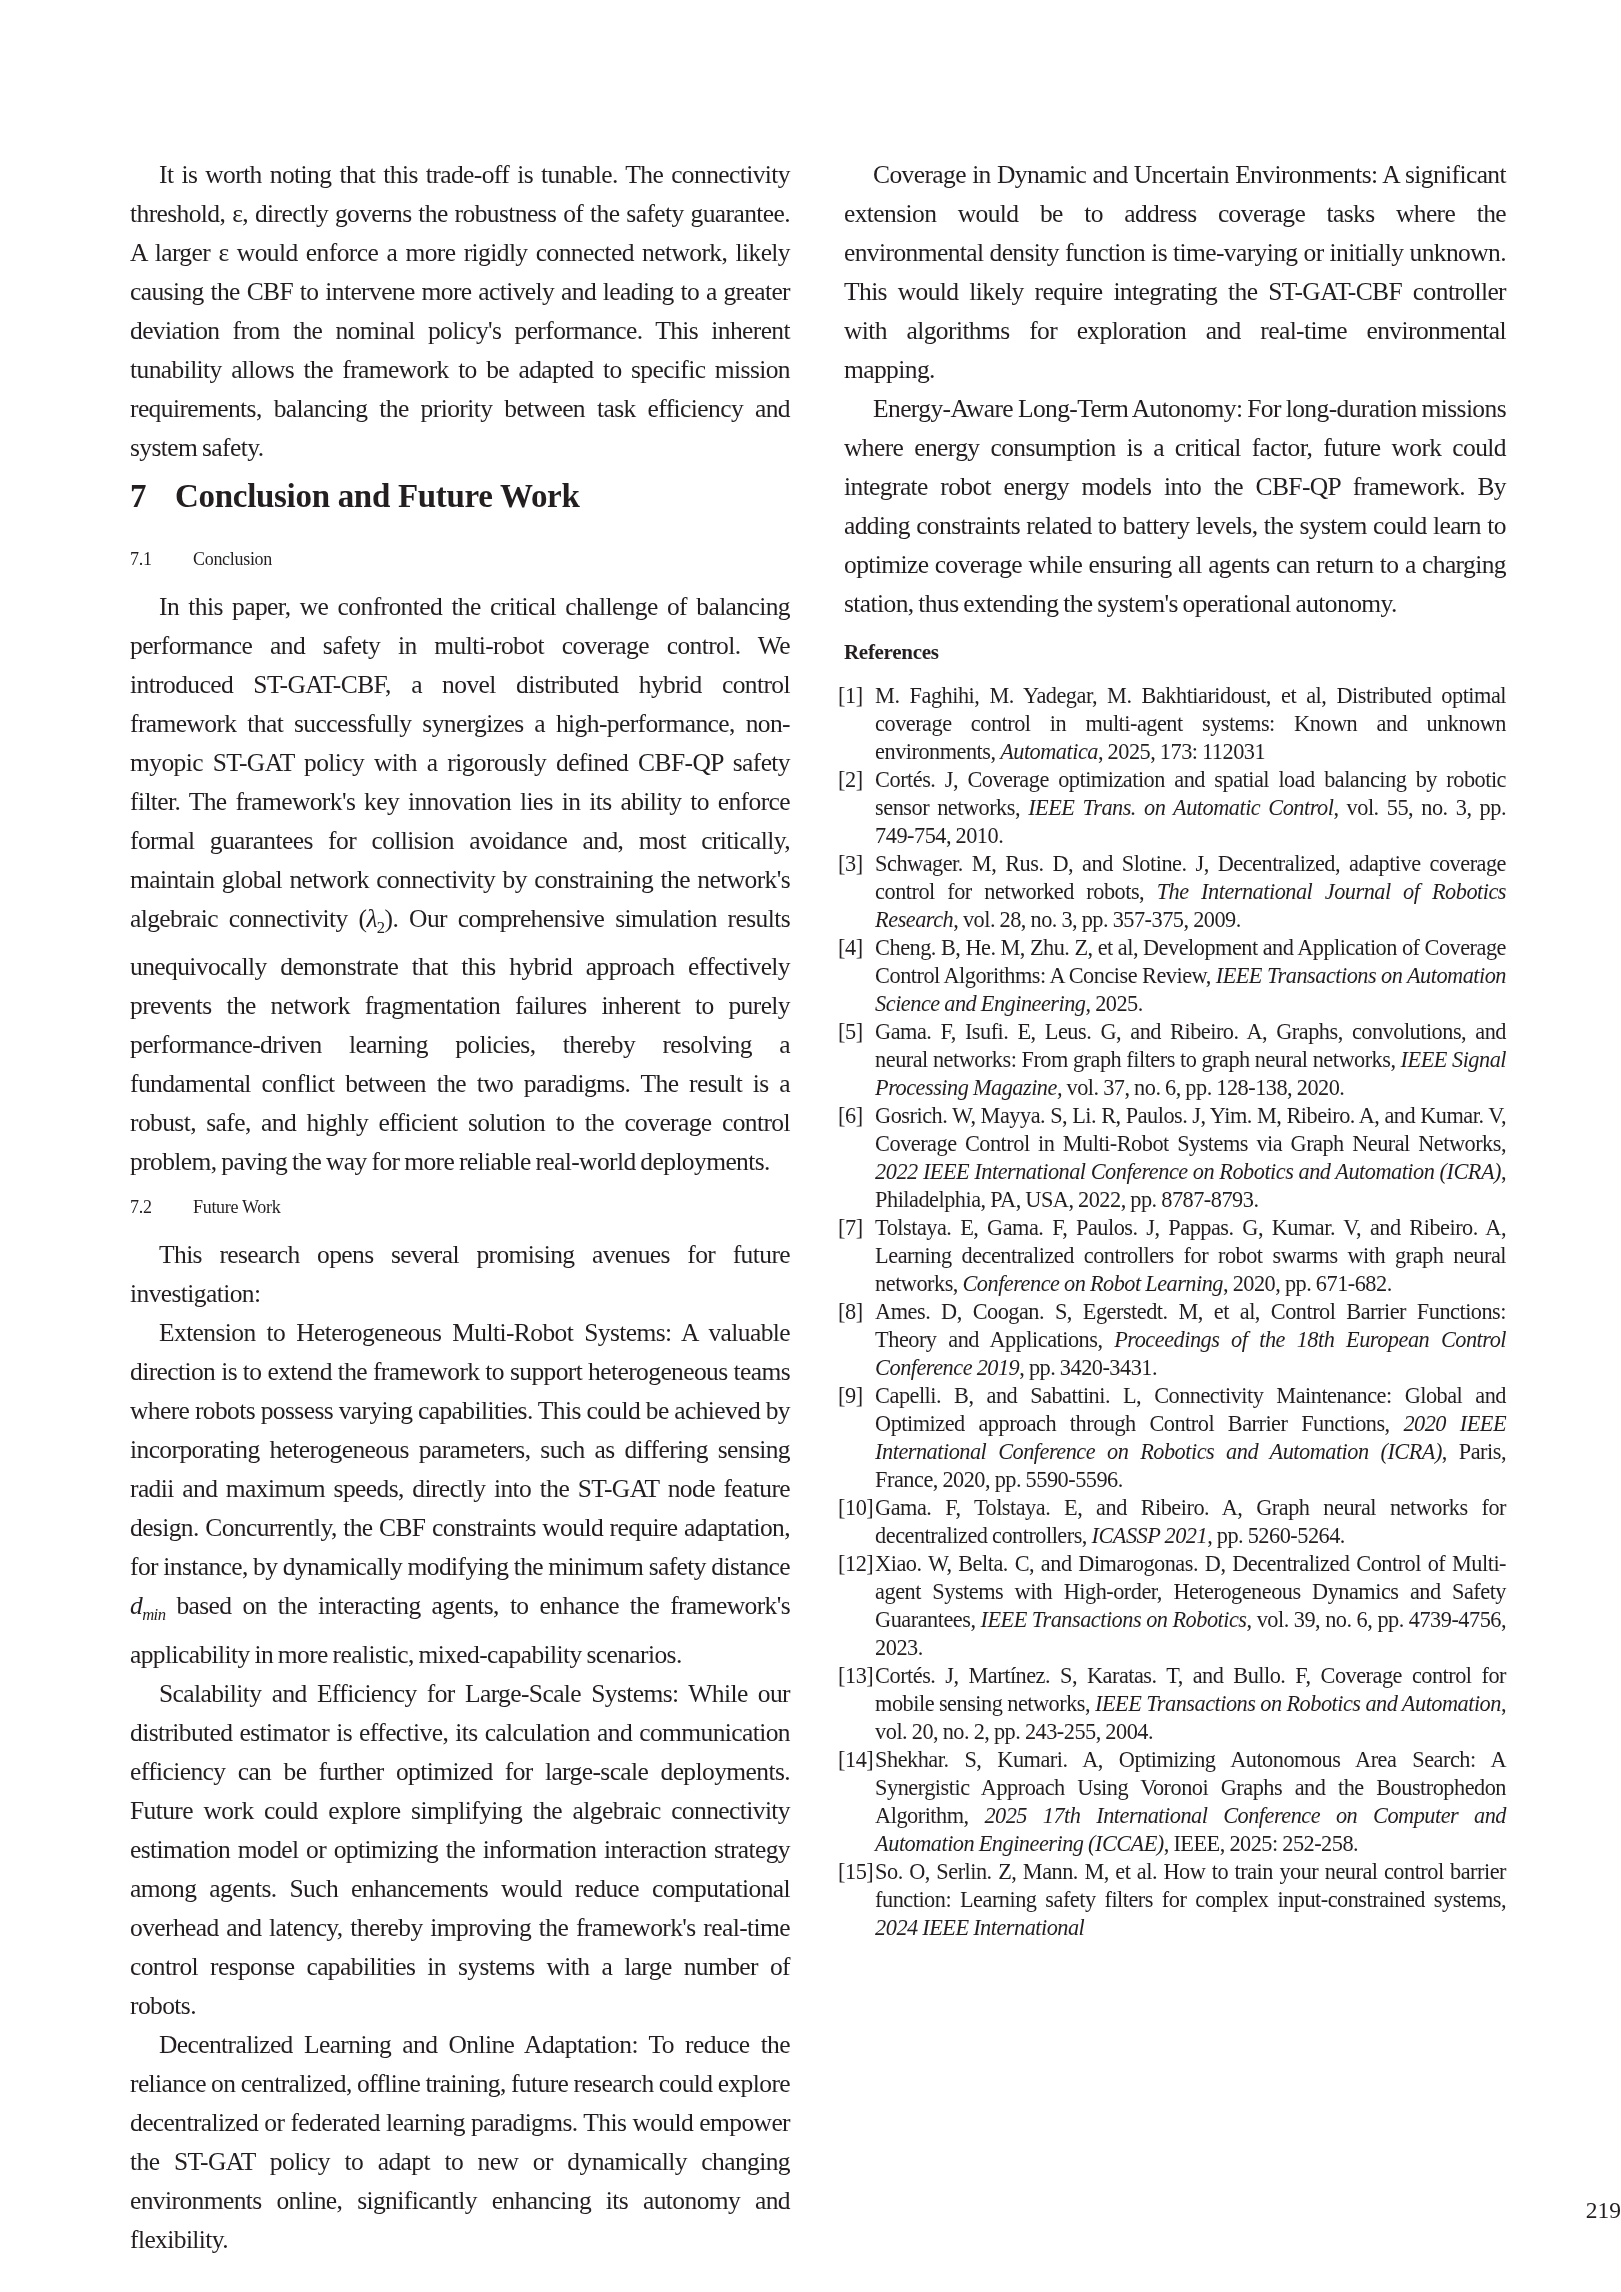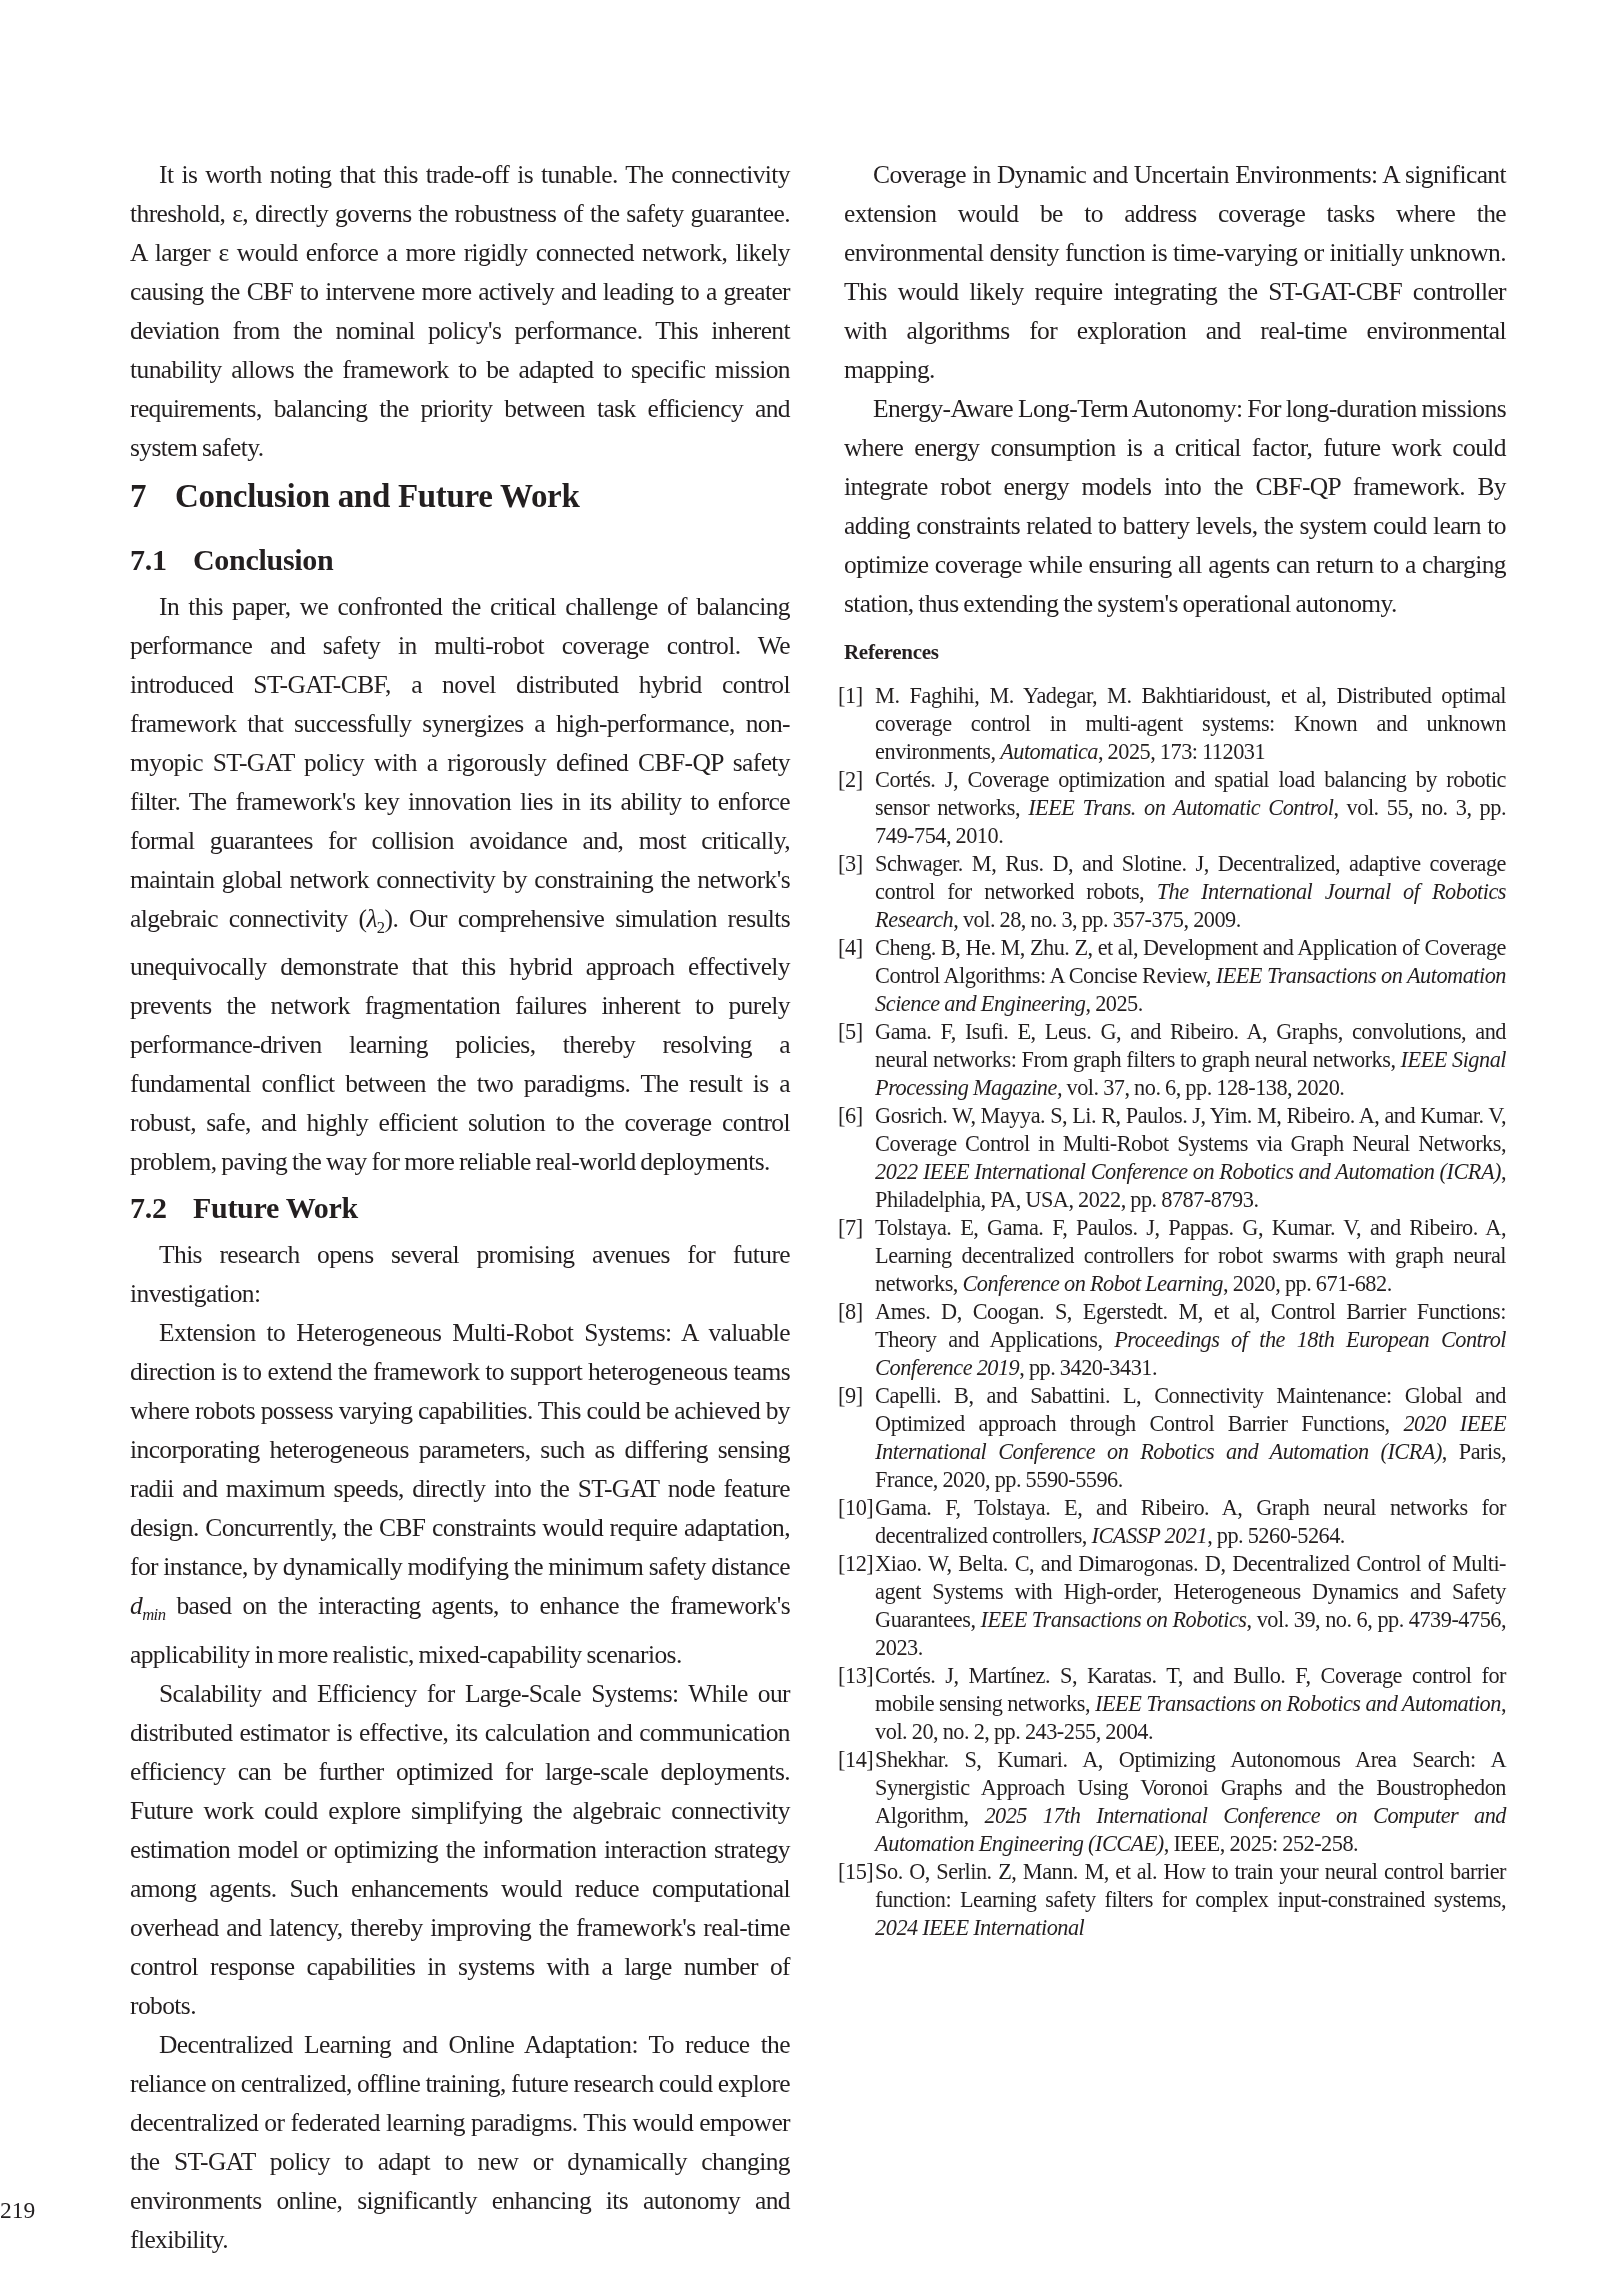--- a/index.html
+++ b/index.html
@@ -3,29 +3,29 @@
 <meta charset="utf-8">
 <style>
   html, body { margin:0; padding:0; background:#ffffff; }
   body { width:1621px; height:2293px; position:relative; overflow:hidden;
          font-family:"Liberation Serif", "DejaVu Serif", serif; color:#231f20; }
   .col { position:absolute; top:155px; }
   .col-left { left:130px; width:660px; }
   .col-right { left:844px; width:662px; }
   p.para { margin:0; font-size:25.5px; line-height:39px; text-align:justify; text-indent:29px; letter-spacing:-0.6px; word-spacing:-1px; }
   h2.sec { margin:13.7px 0 0 0; font-size:33px; font-weight:bold; line-height:31px; height:57px; letter-spacing:-0.3px; }
-  h3.subsec { margin:5.9px 0 0 0; font-size:30px; font-weight:bold; line-height:31px; height:43px; letter-spacing:-0.3px; }
+  h3.subsec { margin:5.9px 0 0 0; font-size:18px; font-weight:normal; line-height:31px; height:43px; letter-spacing:-0.3px; }
   .sec-num { display:inline-block; width:45px; }
   .subsec-num { display:inline-block; width:63px; }
   h2.refs-title { margin:13.7px 0 0 0; font-size:21px; font-weight:bold; line-height:31px; height:45px; letter-spacing:-0.3px; }
   .ref { display:flex; font-size:22.3px; line-height:28px; letter-spacing:-0.5px; word-spacing:-0.5px; }
   .ref-num { width:37px; flex:none; margin-left:-5.9px; }
   .ref-body { flex:1; text-align:justify; }
   .ref-body i { font-style:italic; }
-  .page-number { position:absolute; left:0; width:1621px; top:2197px; text-align:left; font-size:23.5px; }
+  .page-number { position:absolute; left:0; width:1621px; top:2197px; text-align:right; font-size:23.5px; }
   .math { font-style:italic; }
   sub { font-size:16.7px; }
 </style>
 </head>
 <body>
 
 <div class="col col-left">
   <p class="para">It is worth noting that this trade-off is tunable. The connectivity threshold, ε, directly governs the robustness of the safety guarantee. A larger ε would enforce a more rigidly connected network, likely causing the CBF to intervene more actively and leading to a greater deviation from the nominal policy's performance. This inherent tunability allows the framework to be adapted to specific mission requirements, balancing the priority between task efficiency and system safety.</p>
 
   <h2 class="sec"><span class="sec-num">7</span><span>Conclusion and Future Work</span></h2>

